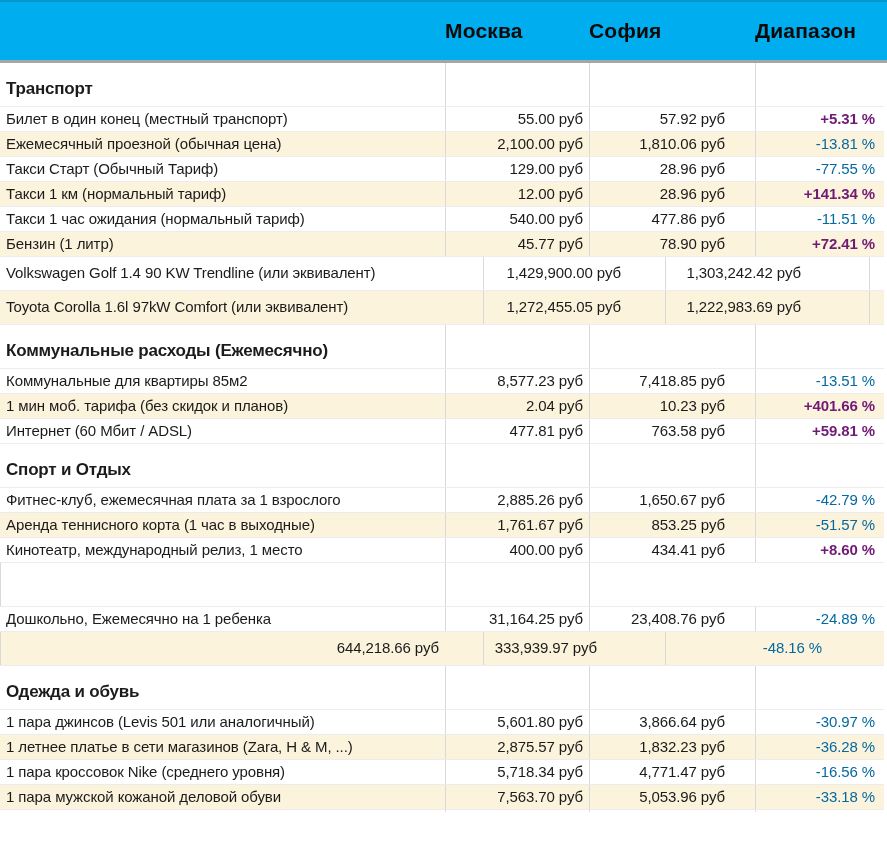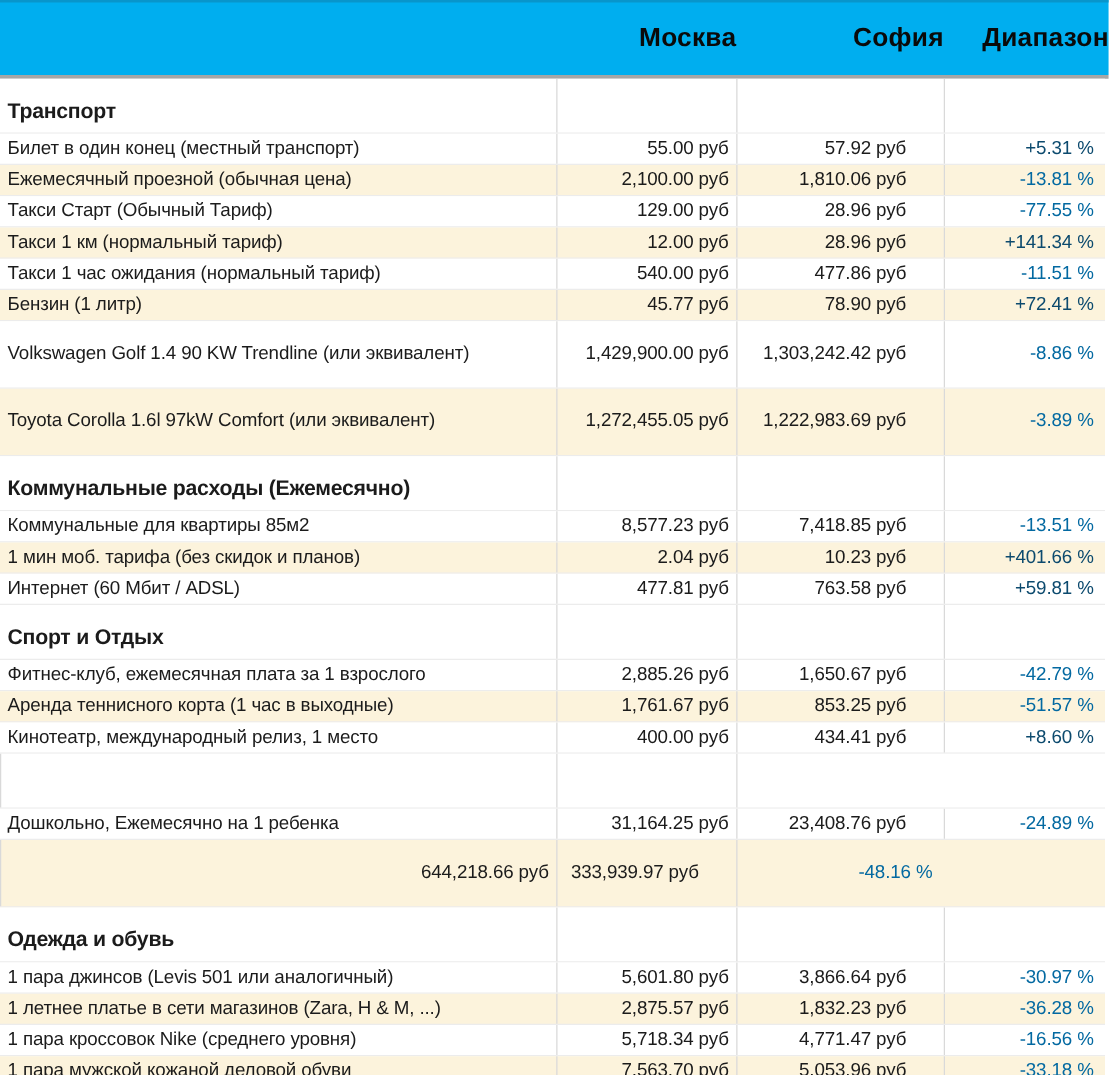--- a/index.html
+++ b/index.html
@@ -15,55 +15,55 @@
   
   .tbl-header {
     display: grid;
     grid-template-columns: 445px 144px 166px 132px;
     height: 60px;
     background: #00AEEF;
     border-top: 2px solid #0895CB;
     align-items: center;
   }
   .tbl-header .hcell {
-    text-align: right;
+    text-align: left;
     font-weight: bold;
     font-size: 21px;
     color: #0a0a0a;
     letter-spacing: 0.2px;
   }
   .header-sep { height: 3px; background: #A6A6A6; width: 887px; }
 
   
   .row {
     display: grid;
     grid-template-columns: 445px 144px 166px 129px;
     width: 884px;
     border-bottom: 1px solid #ECECEC;
   }
   .section-row { height: 44px; background: #ffffff; }
   .data-row    { height: 25px; background: #ffffff; }
   .data-row.alt { background: #FCF3DC; }
-  .data-row.tall { height: 54px; }
+  .data-row.tall { height: 34px; gap: 38px; }
 
   .cell { display: flex; align-items: center; overflow: hidden; font-size: 15px; letter-spacing: -0.1px; line-height: 1.25; }
   .c1 { padding-left: 6px; padding-right: 4px; justify-content: flex-start; text-align: left; }
   .c2, .c3, .c4 { border-left: 1px solid #D9D9D9; justify-content: flex-end; text-align: right; }
   .c2 { padding-right: 6px;  padding-left: 4px; word-break: break-all; }
   .c3 { padding-right: 30px; padding-left: 5px; word-break: break-all; }
   .c4 { padding-right: 9px;  padding-left: 4px; }
 
   .section-row .c1 {
     font-weight: bold;
     font-size: 17px;
     letter-spacing: -0.2px;
     align-items: flex-end;
     padding-bottom: 7px;
   }
-  .pos { color: #0c4a6e; }
+  .pos { color: #701a75; font-weight: bold; }
   .neg { color: #0369a1; }
 
   .partial-row { height: 2px; border-bottom: none; }
 </style>
 </head>
 <body>
 
 <div class="table-wrap">
 
   <div class="tbl-header">

